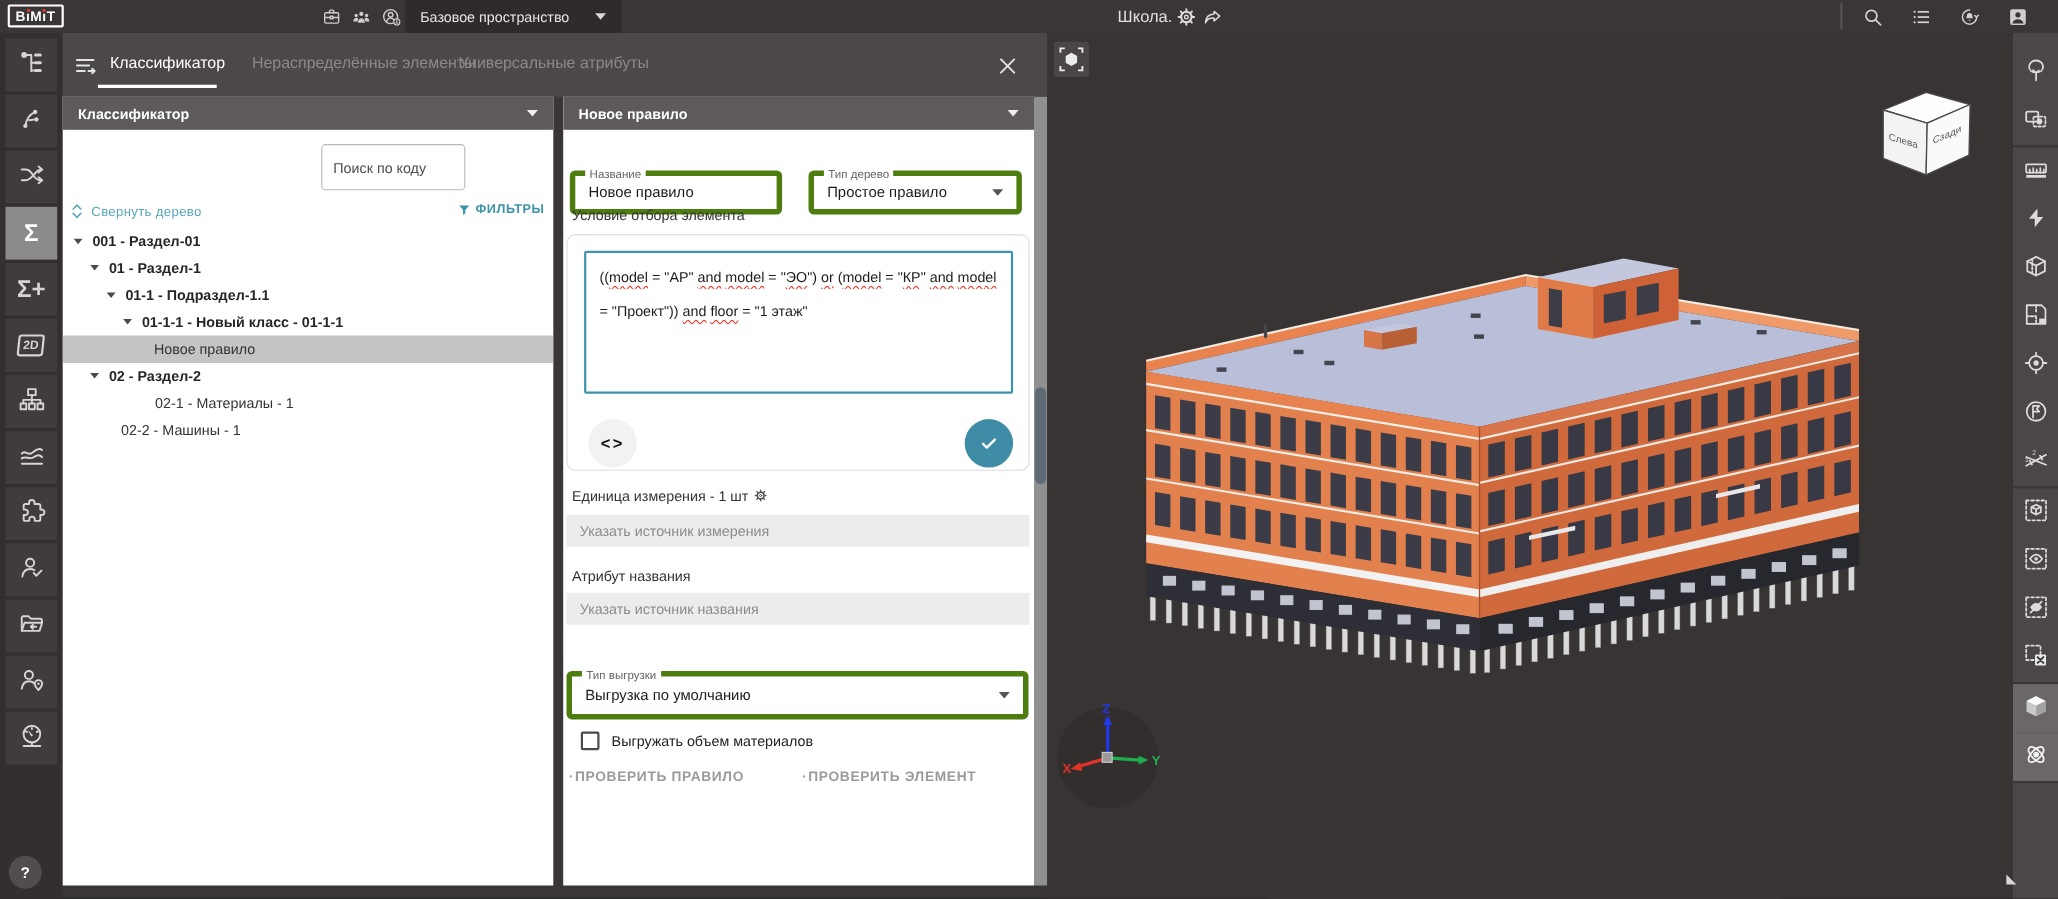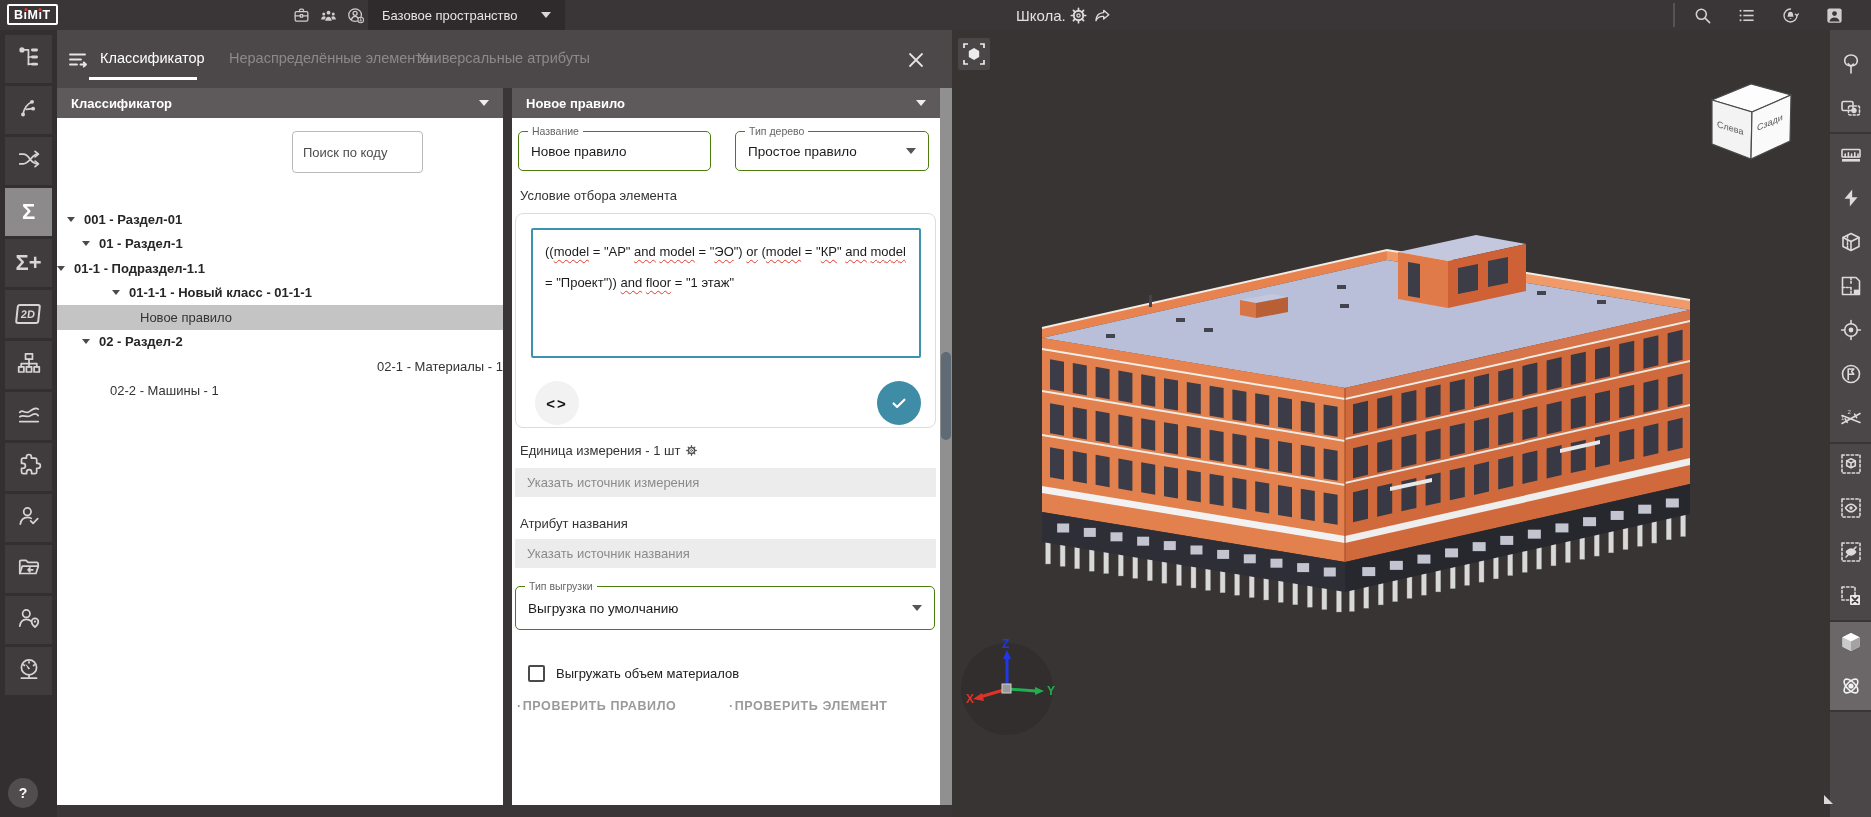--- a/index.html
+++ b/index.html
@@ -58,21 +58,21 @@
   .treectl{position:absolute;left:0;top:97px;width:100%;height:16px;font-size:12px;color:#55a7bc;}
   .collapse{position:absolute;left:7px;top:0;display:flex;align-items:center;gap:7px;cursor:pointer;letter-spacing:.3px;}
   .filters{position:absolute;right:8px;top:0;display:flex;align-items:center;gap:4px;color:#3f92ab;font-size:11.5px;font-weight:bold;letter-spacing:.5px;cursor:pointer;}
   .treewrap{position:absolute;left:0;top:119px;width:100%;}
   .trow{height:24.5px;display:flex;align-items:center;font-size:13px;color:#333;cursor:pointer;white-space:nowrap;}
   .trow.bold{font-weight:bold;color:#262626;}
   .trow.sel{background:#c4c4c4;}
   .tcaret{width:0;height:0;border-left:4.5px solid transparent;border-right:4.5px solid transparent;border-top:5.5px solid #4a4a4a;margin-right:9px;flex:none;}
 
   
-  .fs{position:absolute;border:1px solid #4d7c0f;border-radius:5px;background:#fff;cursor:pointer;}
+  .fs{position:absolute;border:5px solid #4d7c0f;border-radius:5px;background:#fff;cursor:pointer;margin-top:24px;}
   .fs .lg{position:absolute;top:-7px;left:9px;background:#fff;padding:0 4px;font-size:10.5px;color:#666;line-height:13px;}
   .fs .val{position:absolute;left:12px;top:50%;transform:translateY(-50%);font-size:13.5px;color:#1b1b1b;white-space:nowrap;}
   .fs .tri{position:absolute;right:12px;top:50%;transform:translateY(-50%);border-top-color:#555;}
   .flabel{position:absolute;font-size:13px;color:#333;white-space:nowrap;}
   .condouter{position:absolute;left:3px;top:125px;width:421px;height:215px;border:1px solid #dcdcdc;border-radius:8px;}
   .condinner{position:absolute;left:15px;top:14px;width:390px;height:130px;border:2px solid #3f92ab;border-radius:2px;
              padding:6px 12px;font-size:13px;color:#1c1c1c;line-height:31px;cursor:text;}
   .sq{text-decoration:underline;text-decoration-style:wavy;text-decoration-color:#e33b2e;text-decoration-thickness:1px;text-underline-offset:3px;}
   .cbtn{position:absolute;width:44px;height:44px;border-radius:50%;display:flex;align-items:center;justify-content:center;cursor:pointer;}
   .codebtn{left:23px;top:293px;background:#f2f2f2;color:#111;font-weight:bold;font-size:15px;letter-spacing:2px;}
@@ -300,45 +300,59 @@
         </svg>
     </span>
   </div>
 
   <div class="panelL">
     <div class="phead">
       <span>Классификатор</span>
       <span class="tri"></span>
     </div>
     <input class="searchbox" placeholder="Поиск по коду" style="">
+    <div class="treectl">
+      <span class="collapse">
+        <svg width="12" height="14" viewBox="0 0 12 14" fill="none" stroke="#55a7bc" stroke-width="1.5" stroke-linecap="round">
+          <path d="M2.5 5L6 1.5 9.5 5M2.5 9L6 12.5 9.5 9"></path>
+          </svg>
+        <span>Свернуть дерево</span>
+      </span>
+      <span class="filters">
+        <svg width="12" height="12" viewBox="0 0 16 16">
+          <path d="M2 2.5h12L9.4 8v4.2l-2.8 1.6V8z" fill="#3f92ab"></path>
+          </svg>
+        <span>ФИЛЬТРЫ</span>
+      </span>
+    </div>
     <div class="treewrap" id="treeWrap">
         <div class="trow bold" style="padding-left: 10px; text-align: right;">
           <span class="tcaret"></span>
           <span>001 - Раздел-01</span>
         </div>
         <div class="trow bold" style="padding-left: 25px;">
           <span class="tcaret"></span>
           <span>01 - Раздел-1</span>
         </div>
-        <div class="trow bold" style="">
+        <div class="trow bold" style="padding-left: 40px;">
           <span class="tcaret"></span>
           <span>01-1 - Подраздел-1.1</span>
         </div>
         <div class="trow bold" style="padding-left: 55px;">
           <span class="tcaret"></span>
           <span>01-1-1 - Новый класс - 01-1-1</span>
         </div>
         <div class="trow sel" style="padding-left: 83px;">
           <span>Новое правило</span>
         </div>
         <div class="trow bold" style="padding-left: 25px;">
           <span class="tcaret"></span>
           <span>02 - Раздел-2</span>
         </div>
-        <div class="trow" style="padding-left: 53px; justify-content: flex-end;">
+        <div class="trow" style="padding-left: 84px;">
           <span>02-1 - Материалы - 1</span>
         </div>
         <div class="trow" style="padding-left: 53px;">
           <span>02-2 - Машины - 1</span>
         </div>
       </div>
   </div>
 
   <div class="panelM">
     <div class="phead">

